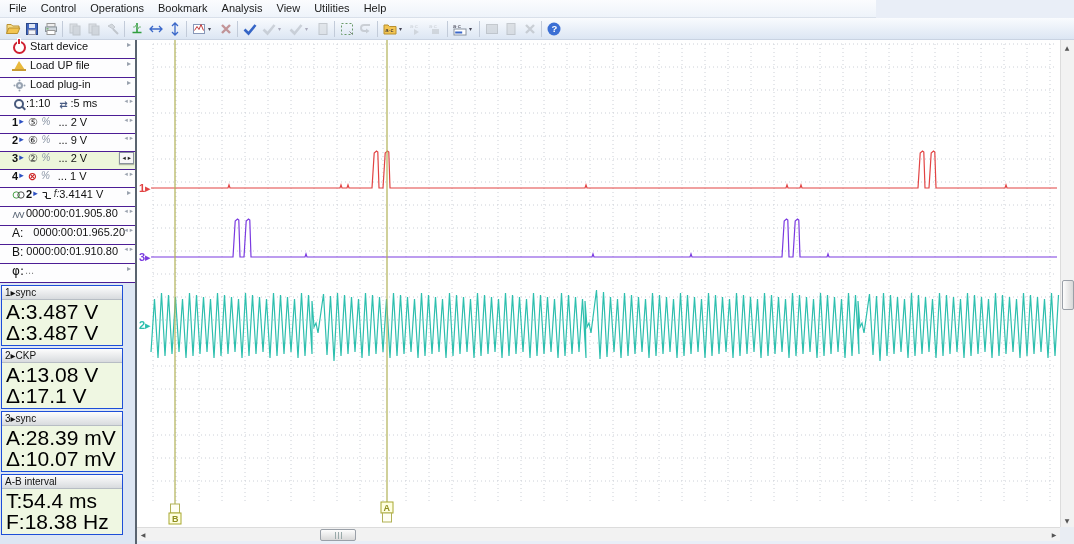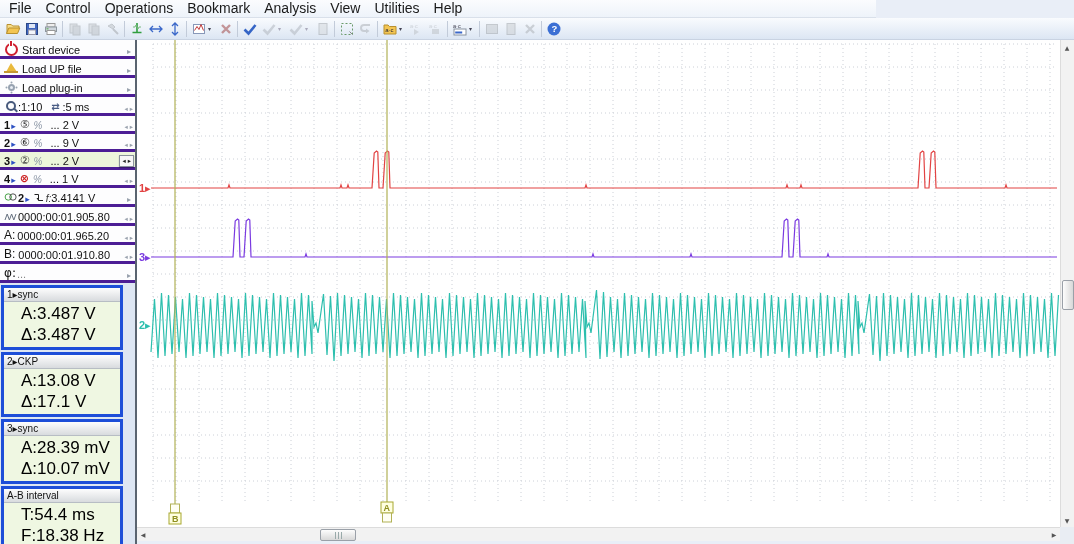--- a/index.html
+++ b/index.html
@@ -1,36 +1,36 @@
 <!DOCTYPE html>
 <html><head>
 <meta charset="utf-8">
 <style>
   html,body{margin:0;padding:0}
   body{width:1074px;height:544px;position:relative;overflow:hidden;
        font-family:"Liberation Sans","DejaVu Sans",sans-serif;background:#e9eef7;}
   
   .menubar{position:absolute;left:0;top:0;width:876px;height:18px;
     background:linear-gradient(#fbfcfe,#eef3fa);border-bottom:1px solid #d9e0ea;
-    display:flex;align-items:center;padding-left:2px;font-size:14px;color:#1a1a1a;box-sizing:border-box}
+    display:flex;align-items:center;padding-left:2px;font-size:11px;color:#1a1a1a;box-sizing:border-box}
   .mi{padding:2px 7px 3px 7px;cursor:default}
   
   .toolbar{position:absolute;left:0;top:18px;width:1074px;height:22px;
     background:linear-gradient(#f9fbfe,#dce6f3);border-bottom:1px solid #c9d3e2;
     display:flex;align-items:center;padding-left:3px;box-sizing:border-box}
   .tbi{width:19px;height:18px;display:flex;align-items:center;justify-content:center;border-radius:2px}
   .tbi.dis{opacity:.6}
   .tb-sep{width:1px;height:16px;background:#c2cbd9;margin:0 2px}
   .tb-drop{font-size:6px;color:#445;width:8px;text-align:left;font-family:"DejaVu Sans",sans-serif}
   .tb-drop.dis{color:#aab}
   
   .sidebar{position:absolute;left:0;top:40px;width:137px;height:504px;
     background:#dde6f3;border-right:2px solid #5a6470;box-sizing:border-box}
-  .srow{display:flex;align-items:flex-end;height:19px;background:#fdfdfe;
-    border-bottom:3px solid #4c1d95;padding:0 4px;font-size:11px;color:#111;position:relative;box-sizing:border-box}
+  .srow{display:flex;align-items:flex-start;height:19px;background:#fdfdfe;
+    border-bottom:1px solid #4c1d95;padding:0 12px;font-size:11px;color:#111;position:relative;box-sizing:border-box}
   .slab{margin-left:4px;white-space:nowrap}
   .rarr{position:absolute;right:4px;color:#97a0ac;font-size:8px;font-family:"DejaVu Sans",sans-serif}
   .spin{position:absolute;right:2px;display:flex;gap:2px;font-size:6.5px;color:#9aa2ae;font-family:"DejaVu Sans",sans-serif;align-items:center}
   .spin.sel{color:#222;background:#f7f7f7;border:1px solid #8a929c;padding:1px 2px;right:1px;box-shadow:0 1px 1px rgba(0,0,0,.25)}
   .sic{display:inline-flex;align-items:center;justify-content:center;width:14px;height:14px;flex:none}
   .pwr{width:9px;height:9px;border:2px solid #cf2030;border-radius:50%;position:relative;background:#fff}
   .pwr:after{content:'';position:absolute;left:50%;top:-4px;width:2px;height:5px;background:#cf2030;
     transform:translateX(-50%);box-shadow:0 0 0 1px #fff}
   .hat{position:relative;width:0;height:0;border-left:5px solid transparent;border-right:6px solid transparent;
     border-bottom:9px solid #e9b93c;margin-top:-2px}
@@ -45,25 +45,25 @@
   .charr{color:#2b4fc2;font-family:"DejaVu Sans",sans-serif;font-size:9px;margin-left:1px}
   .chprobe{font-family:"DejaVu Sans",sans-serif;font-size:11px;margin-left:4px;color:#333}
   .chprobe.off{color:#cc2222;font-weight:bold}
   .atten{color:#8a95a5;font-size:10px;margin-left:4px;font-style:italic}
   .chrange{margin-left:8px;white-space:nowrap}
   .chrow{height:18px}
   .chrow.sel{background:#edf6db}
   .mono-val{white-space:nowrap}
   .phi{font-family:"DejaVu Sans",sans-serif}
   
-  .panel{margin:2px 12px 0 1px;border:3px solid #1d4ed8;background:#eff7e2}
+  .panel{margin:2px 12px 0 1px;border:1px solid #1d4ed8;background:#eff7e2}
   .phead{height:13px;background:linear-gradient(#fdfdfd,#d8dbde);border-bottom:1px solid #b7bdc4;
     font-size:10px;color:#111;padding:0 3px;line-height:13px}
   .pbody{padding:1px 0 2px 0}
-  .pline{font-size:17px;line-height:21px;padding:0 17px;color:#000;white-space:nowrap}
+  .pline{font-size:21px;line-height:21px;padding:0 4px;color:#000;white-space:nowrap}
   
   .plot{position:absolute;left:137px;top:40px;width:923px;height:487px;background:#fff}
   .plot svg{display:block}
   
   .vscroll{position:absolute;left:1060px;top:40px;width:14px;height:487px;background:#f2f2f2;
     border-left:1px solid #dcdcdc;box-sizing:border-box}
   .sbtn{position:absolute;width:12px;height:14px;display:flex;align-items:center;justify-content:center;
     font-size:6px;color:#555;font-family:"DejaVu Sans",sans-serif}
   .vthumb{position:absolute;left:1px;width:10px;border:1px solid #9aa0a8;border-radius:2px;
     background:linear-gradient(to right,#fdfdfd,#d8d8d8)}
@@ -357,21 +357,21 @@
         </svg>
     </span>
     <span class="mono-val">0000:00:01.905.80</span>
     <span class="spin">
         <span>◂</span>
         <span>▸</span>
       </span>
   </div>
   <div class="srow">
     <span style="font-size:12px">A:</span>
-    <span class="mono-val" style="margin-left:2px">0000:00:01.965.20</span>
+    <span class="mono-val" style="margin-left:10px">0000:00:01.965.20</span>
     <span class="spin">
         <span>◂</span>
         <span>▸</span>
       </span>
   </div>
   <div class="srow">
     <span style="font-size:12px">B:</span>
     <span class="mono-val" style="margin-left:3px">0000:00:01.910.80</span>
     <span class="spin">
         <span>◂</span>

